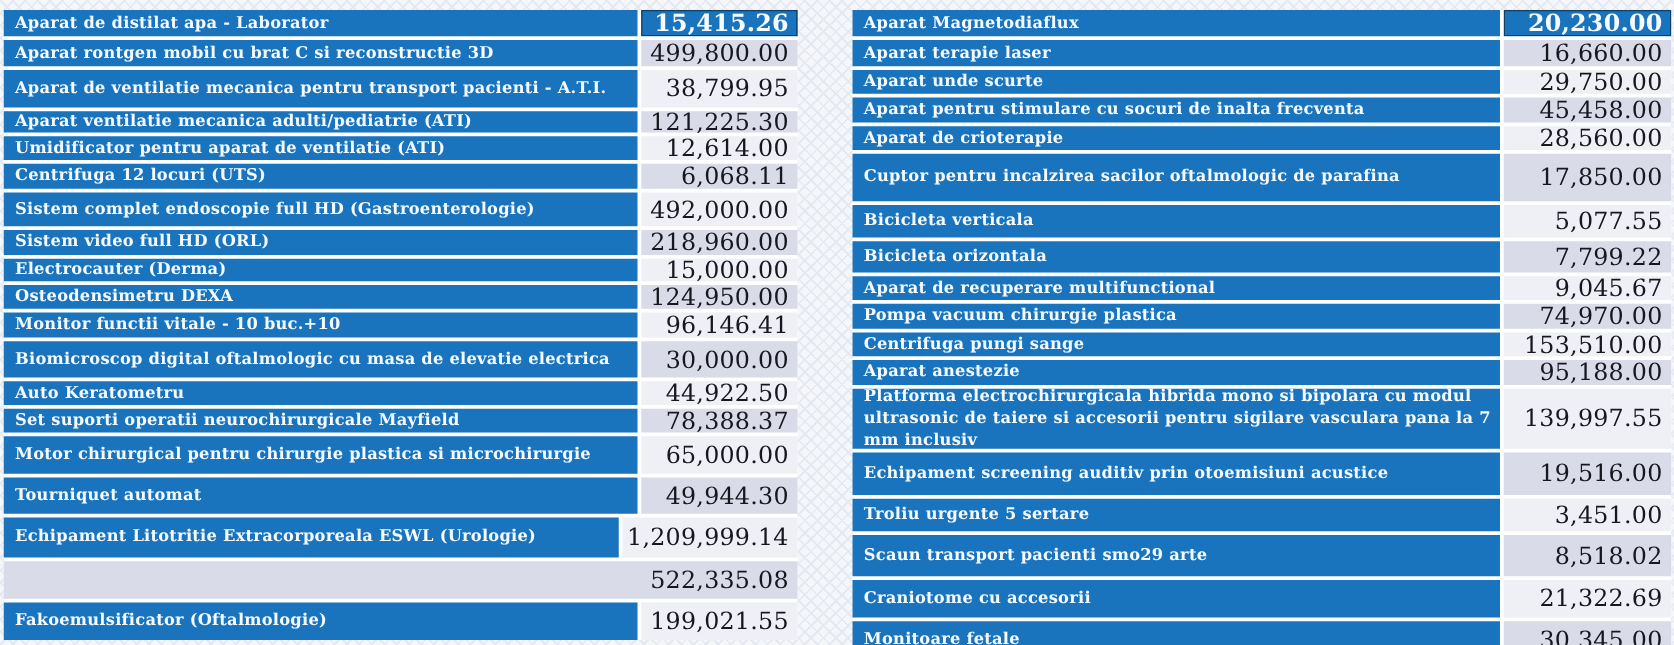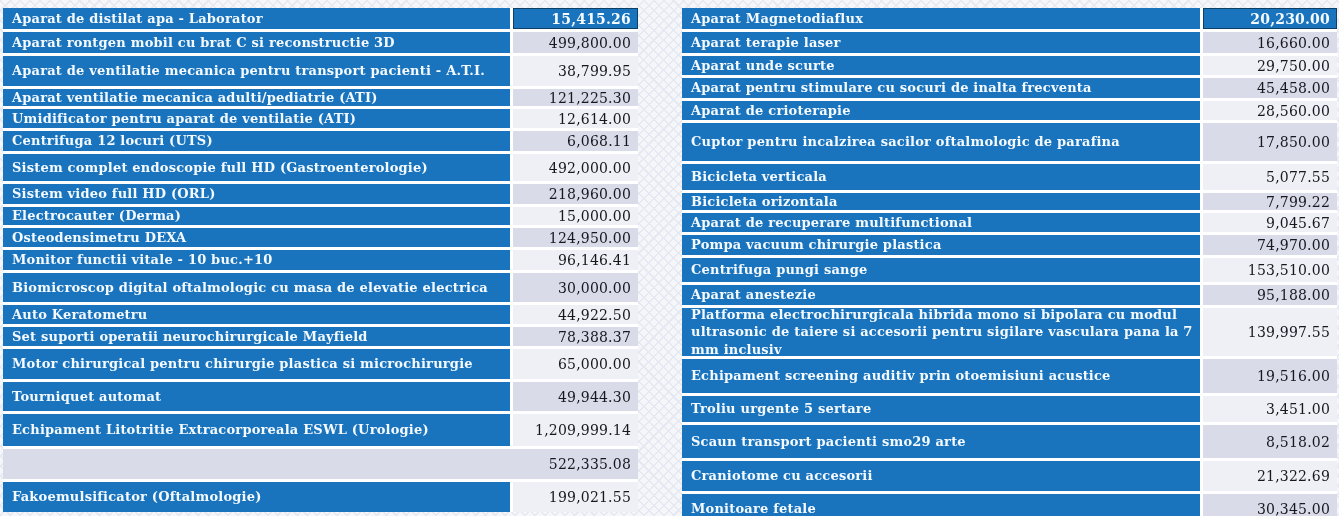--- a/index.html
+++ b/index.html
@@ -23,21 +23,21 @@
   .cell{display:flex;align-items:center;box-sizing:border-box;}
   .label{
     background:#1a74bd;color:#f4faff;
     font-weight:bold;font-size:13px;line-height:1.35;letter-spacing:0.2px;
     padding:1px 6px 1px 9px;
   }
   .tbl-left .label{width:507px;}
   .tbl-right .label{width:518px;}
   .value{
     flex:1;justify-content:flex-end;text-align:right;
-    color:#17171f;font-size:14px;letter-spacing:0.2px;
+    color:#17171f;font-size:19px;letter-spacing:0.2px;
     padding:1px 7px 1px 4px;
     font-variant-numeric:oldstyle-nums;
   }
   
   .row:nth-child(odd) .value{background:#eef0f6;}
   .row:nth-child(even) .value{background:#d9dbe8;}
   
   .row:first-child .value{
     background:#1a74bd;color:#f6fbff;font-weight:bold;
     box-shadow:inset 0 0 0 1px #0e4066;
@@ -250,21 +250,21 @@
         </div>
     </div>
     <div class="row" style="height:26px">
       <div class="cell label">
           <span>Bicicleta verticala</span>
         </div>
       <div class="cell value">
           <span>5,077.55</span>
         </div>
     </div>
-    <div class="row" style="height:17px">
+    <div class="row" style="height:25px">
       <div class="cell label">
           <span>Bicicleta orizontala</span>
         </div>
       <div class="cell value">
           <span>7,799.22</span>
         </div>
     </div>
     <div class="row" style="height:19px">
       <div class="cell label">
           <span>Aparat de recuperare multifunctional</span>
@@ -274,21 +274,21 @@
         </div>
     </div>
     <div class="row" style="height:20px">
       <div class="cell label">
           <span>Pompa vacuum chirurgie plastica</span>
         </div>
       <div class="cell value">
           <span>74,970.00</span>
         </div>
     </div>
-    <div class="row" style="height:24px">
+    <div class="row" style="height:19px">
       <div class="cell label">
           <span>Centrifuga pungi sange</span>
         </div>
       <div class="cell value">
           <span>153,510.00</span>
         </div>
     </div>
     <div class="row" style="height:20px">
       <div class="cell label">
           <span>Aparat anestezie</span>

